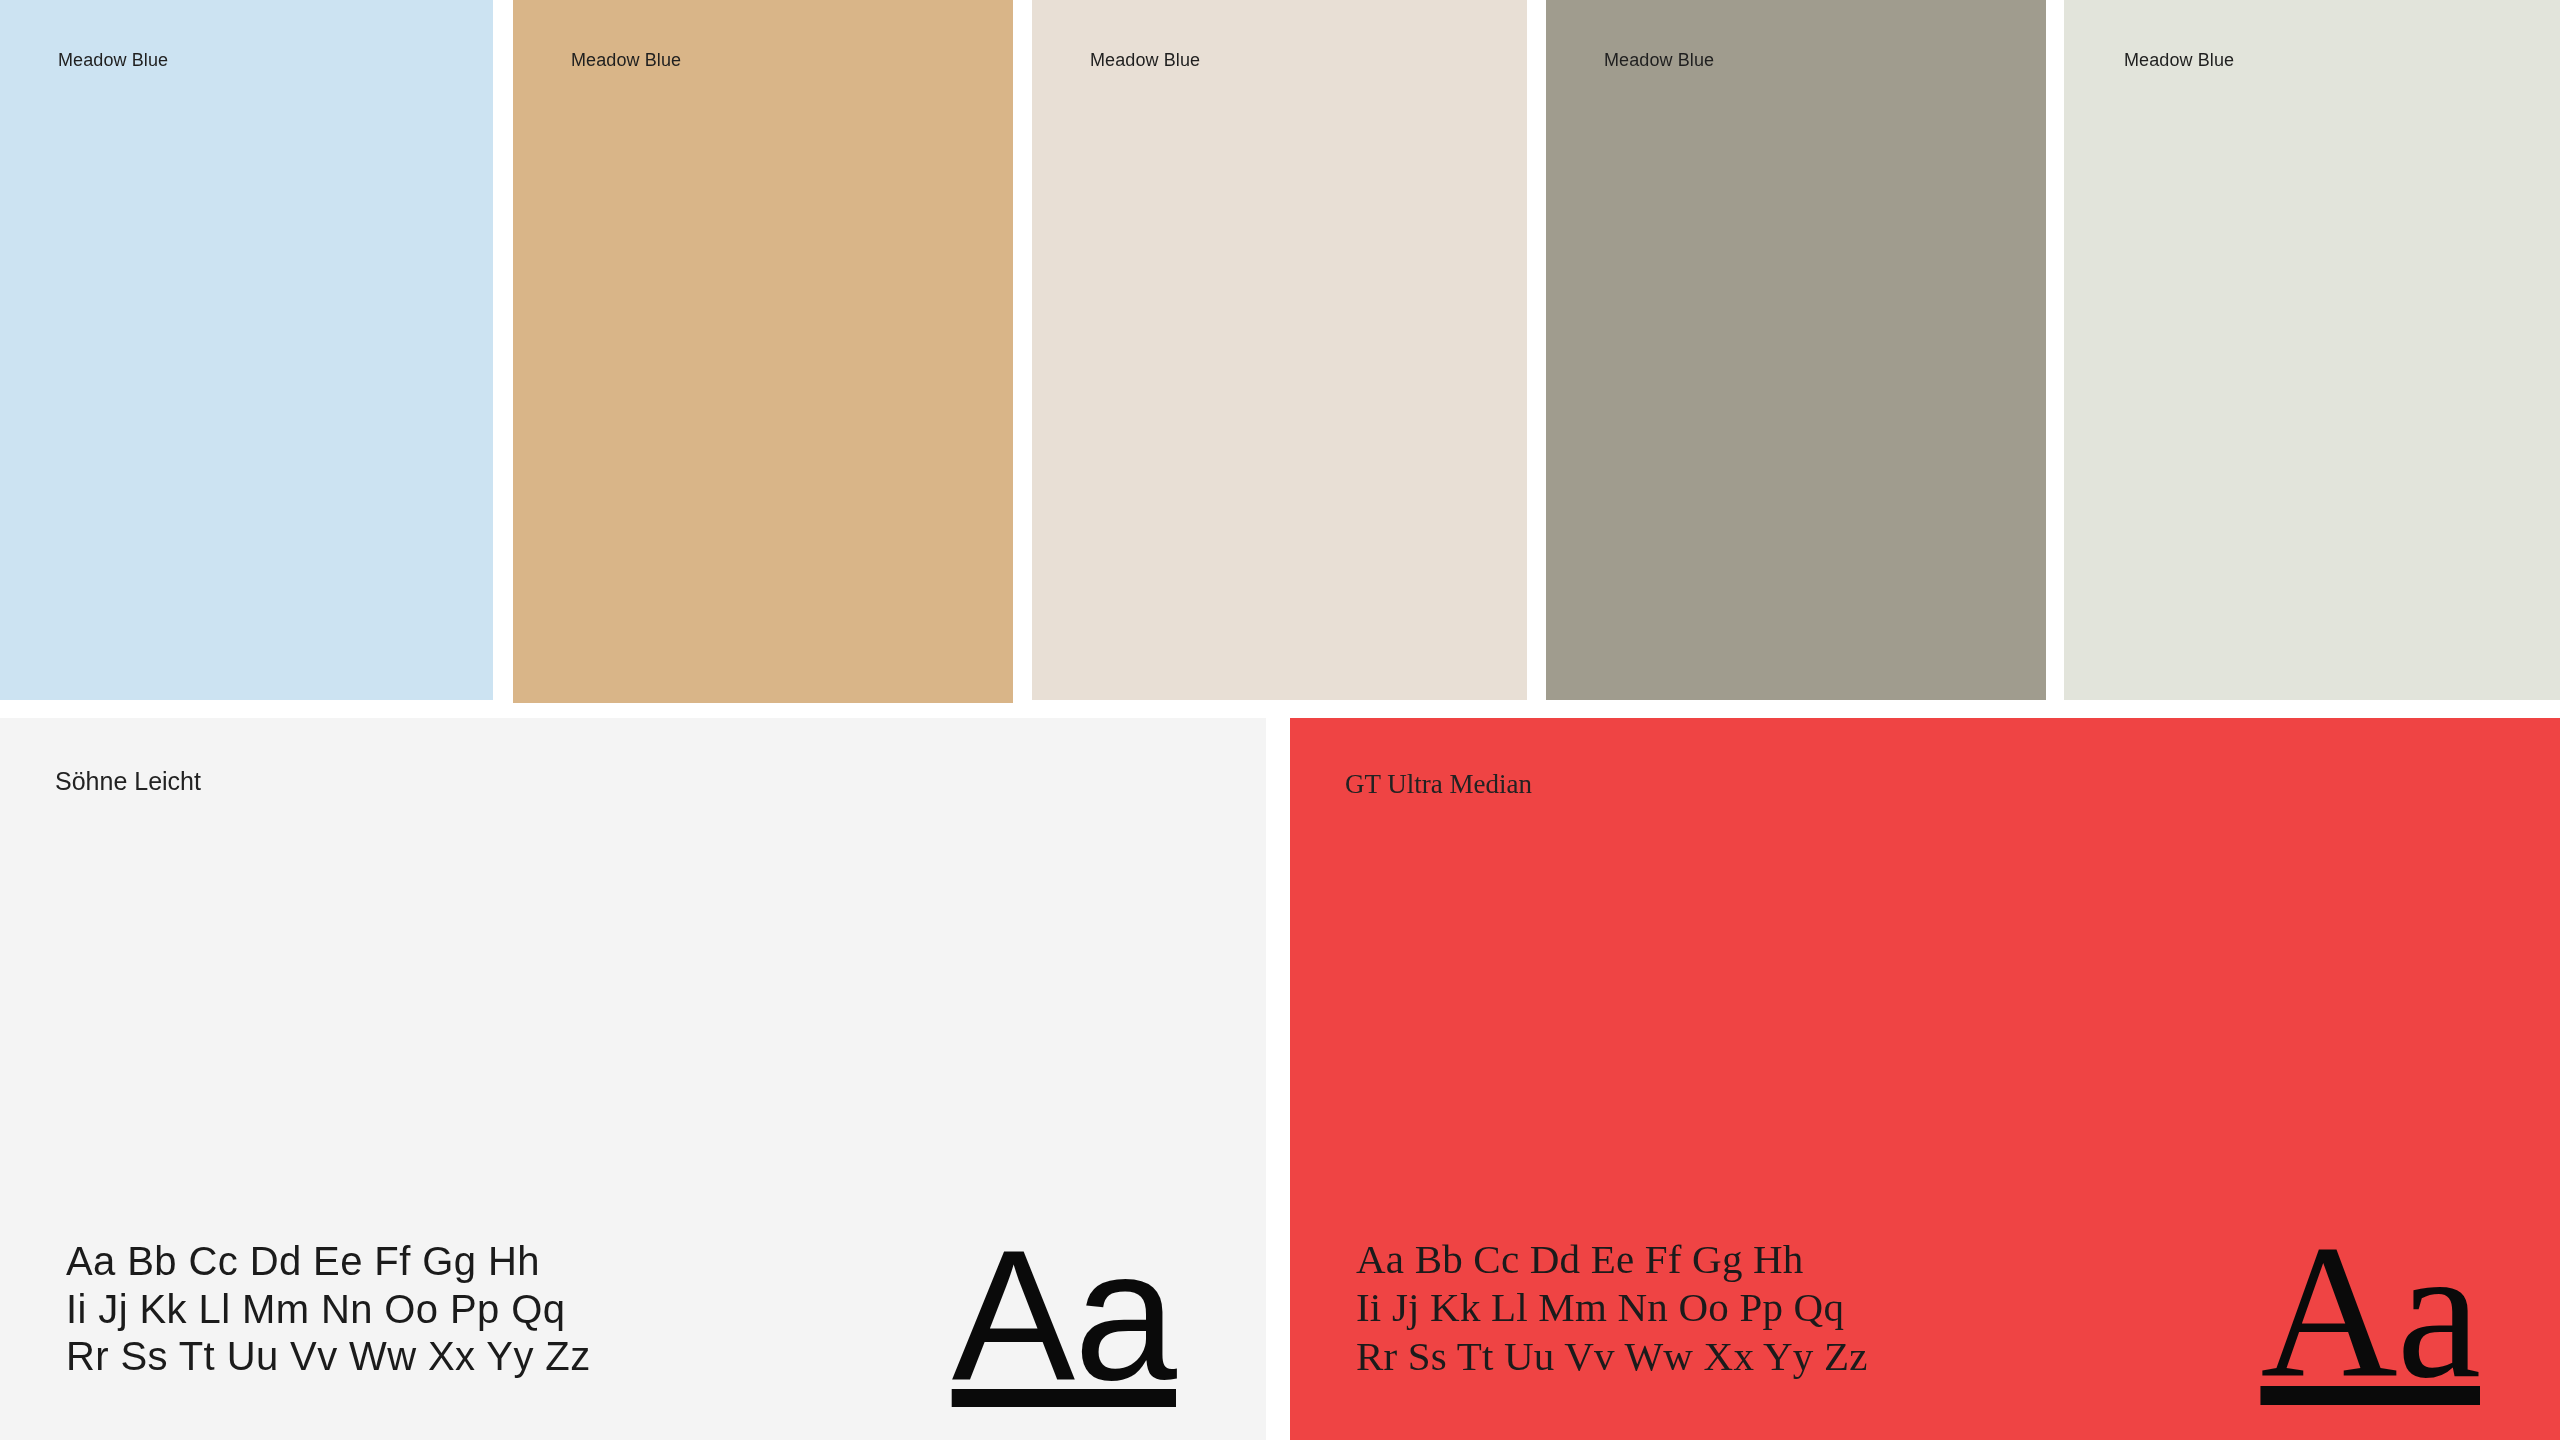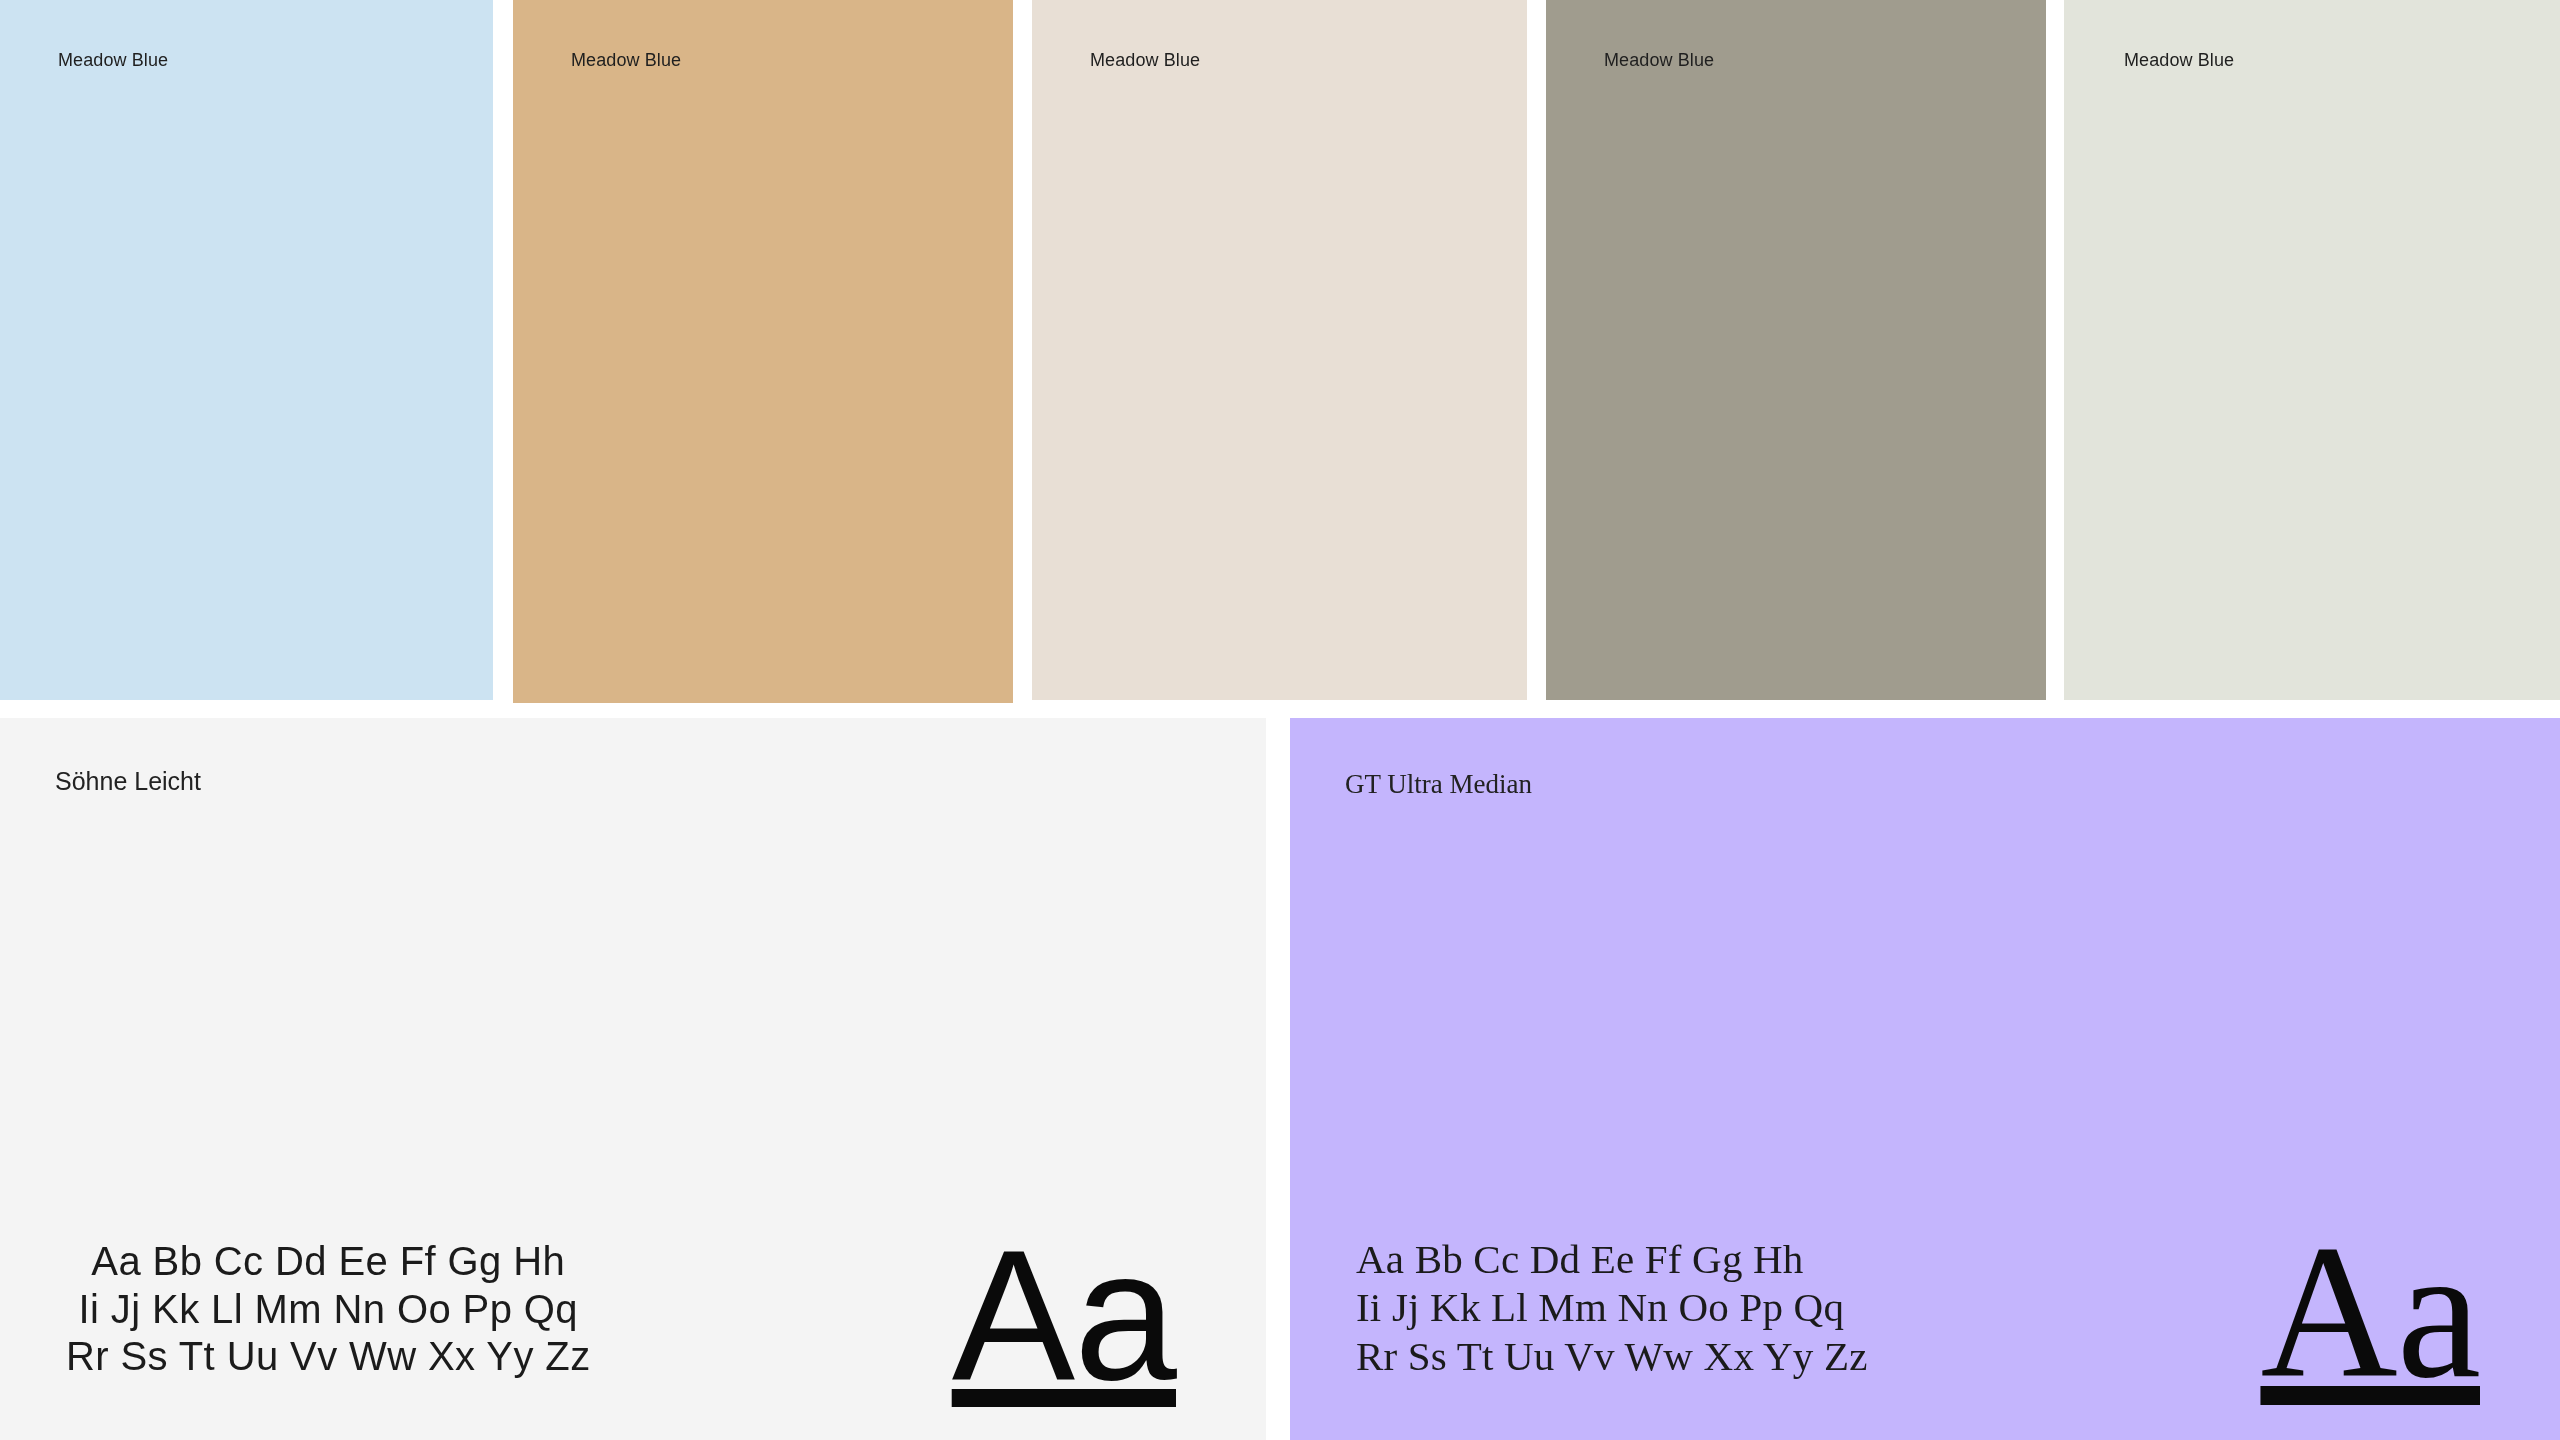--- a/index.html
+++ b/index.html
@@ -120,31 +120,31 @@
     </div>
 
     <div class="swatch sw4" style="background: rgb(226, 228, 219);">
       <span class="swatch-label">Meadow Blue</span>
     </div>
 
   </div>
 
   <div class="card-row">
 
-    <div class="type-card card-left" style="background: rgb(244, 244, 244); text-align: center;">
+    <div class="type-card card-left" style="background: rgb(244, 244, 244);">
       <div class="card-label">Söhne Leicht</div>
       <div class="alphabet">
         <span>Aa Bb Cc Dd Ee Ff Gg Hh</span>
         <span>Ii Jj Kk Ll Mm Nn Oo Pp Qq</span>
         <span>Rr Ss Tt Uu Vv Ww Xx Yy Zz</span>
       </div>
       <div class="aa-display">Aa</div>
     </div>
 
-    <div class="type-card card-right" style="background: #c4b5fd;">
+    <div class="type-card card-right" style="background: #ef4444;">
       <div class="card-label">GT Ultra Median</div>
       <div class="alphabet">
         <span>Aa Bb Cc Dd Ee Ff Gg Hh</span>
         <span>Ii Jj Kk Ll Mm Nn Oo Pp Qq</span>
         <span>Rr Ss Tt Uu Vv Ww Xx Yy Zz</span>
       </div>
       <div class="aa-display">Aa</div>
     </div>
 
   </div>

